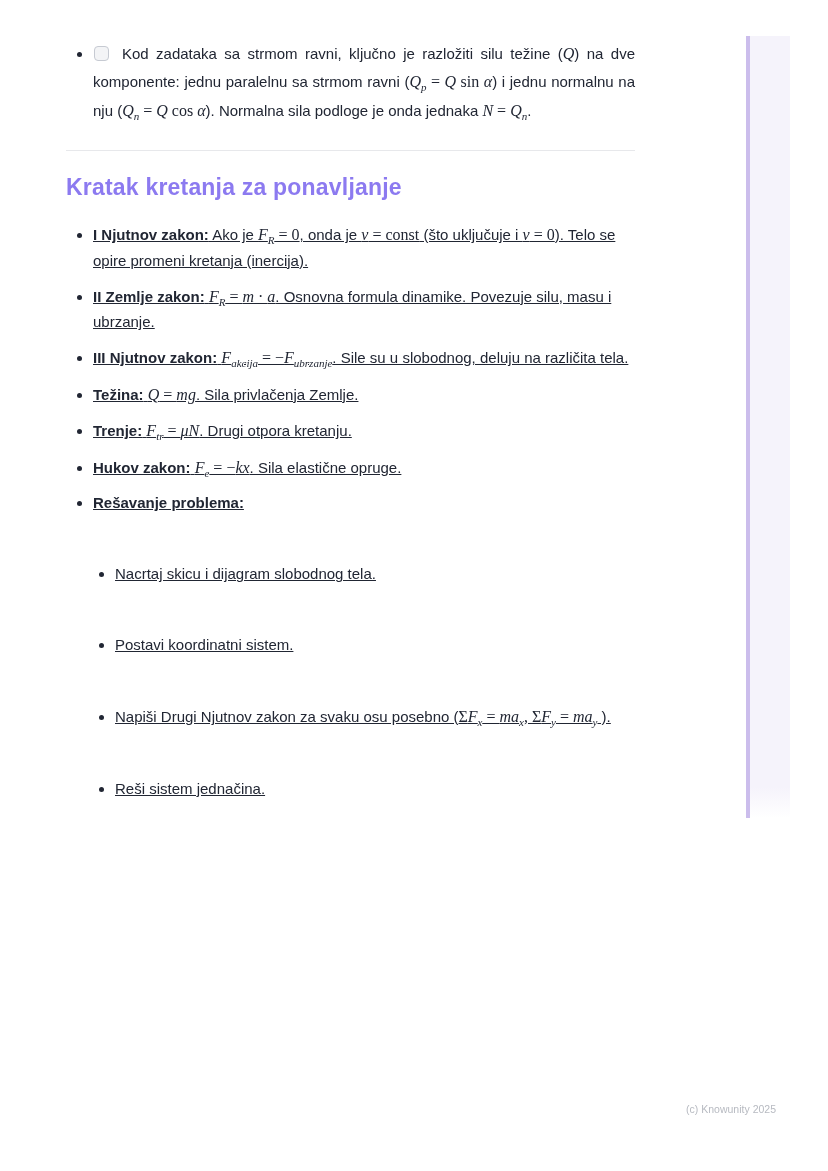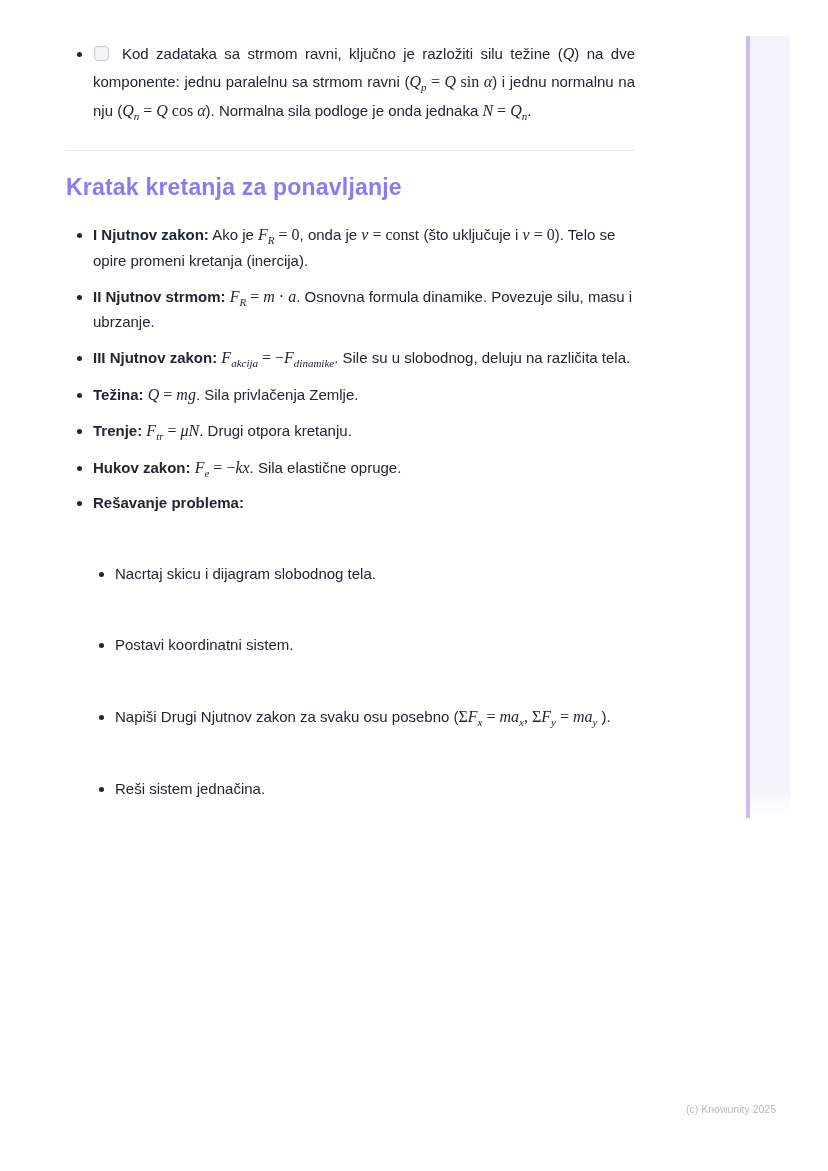--- a/index.html
+++ b/index.html
@@ -41,21 +41,21 @@
   }
 
   hr.divider{border:none;border-top:1px solid var(--divider-color);margin:25px 0 0 0;}
 
   h2.heading{
     margin:22px 0 0 0;font-size:23px;line-height:1.3;font-weight:bold;
     color:var(--heading-purple);letter-spacing:.2px;
   }
 
   
-  ul.review-list{list-style:disc;margin:19px 0 0 0;padding-left:27px;font-size:15px;line-height:1.66;}
+  ul.review-list{list-style:disc;margin:19px 0 0 0;padding-left:27px;font-size:15px;line-height:1.66;text-decoration:underline;}
   ul.review-list > li{margin-bottom:10px;}
   ul.review-list ul{list-style:disc;margin:10px 0 0 0;padding-left:22px;}
   ul.review-list ul li{margin-bottom:13px;margin-top:46px;}
 
   
   .b{font-weight:bold;}
   .m{font-family:"Liberation Serif","DejaVu Serif",serif;font-style:italic;font-size:16px;}
   .mr{font-family:"Liberation Serif","DejaVu Serif",serif;font-style:normal;font-size:16px;}
   .m sub,.mr sub{font-size:11px;font-style:italic;line-height:0;}
 
@@ -86,22 +86,22 @@
       </li>
     </ul>
 
 
     <hr class="divider">
 
     <h2 class="heading">Kratak kretanja za ponavljanje</h2>
 
     <ul class="review-list">
         <li><span class="b">I Njutnov zakon:</span><span> Ako je </span><span class="m">F<sub>R</sub></span><span class="mr"> = 0</span><span>, onda je </span><span class="m">v</span><span class="mr"> = const</span><span> (što uključuje i </span><span class="m">v</span><span class="mr"> = 0</span><span>). Telo se opire promeni kretanja (inercija).</span></li>
-        <li><span class="b">II Njutnov strmom:</span><span> </span><span class="m">F<sub>R</sub></span><span class="mr"> = </span><span class="m">m</span><span class="mr"> · </span><span class="m">a</span><span>. Osnovna formula dinamike. Povezuje silu, masu i ubrzanje.</span></li>
-        <li><span class="b">III Njutnov zakon:</span><span> </span><span class="m">F<sub>akcija</sub></span><span class="mr"> = −</span><span class="m">F<sub>dinamike</sub></span><span>. Sile su u slobodnog, deluju na različita tela.</span></li>
+        <li><span class="b">II Zemlje zakon:</span><span> </span><span class="m">F<sub>R</sub></span><span class="mr"> = </span><span class="m">m</span><span class="mr"> · </span><span class="m">a</span><span>. Osnovna formula dinamike. Povezuje silu, masu i ubrzanje.</span></li>
+        <li><span class="b">III Njutnov zakon:</span><span> </span><span class="m">F<sub>akcija</sub></span><span class="mr"> = −</span><span class="m">F<sub>ubrzanje</sub></span><span>. Sile su u slobodnog, deluju na različita tela.</span></li>
         <li><span class="b">Težina:</span><span> </span><span class="m">Q</span><span class="mr"> = </span><span class="m">mg</span><span>. Sila privlačenja Zemlje.</span></li>
         <li><span class="b">Trenje:</span><span> </span><span class="m">F<sub>tr</sub></span><span class="mr"> = </span><span class="m">μN</span><span>. Drugi otpora kretanju.</span></li>
         <li><span class="b">Hukov zakon:</span><span> </span><span class="m">F<sub>e</sub></span><span class="mr"> = −</span><span class="m">kx</span><span>. Sila elastične opruge.</span></li>
         <li><span class="b">Rešavanje problema:</span><ul>
             <li><span>Nacrtaj skicu i dijagram slobodnog tela.</span></li>
             <li><span>Postavi koordinatni sistem.</span></li>
             <li><span>Napiši Drugi Njutnov zakon za svaku osu posebno (</span><span class="mr">Σ</span><span class="m">F<sub>x</sub></span><span class="mr"> = </span><span class="m">ma<sub>x</sub></span><span class="mr">, </span><span class="mr">Σ</span><span class="m">F<sub>y</sub></span><span class="mr"> = </span><span class="m">ma<sub>y</sub></span><span> ).</span></li>
             <li><span>Reši sistem jednačina.</span></li>
           </ul></li>
       </ul>

